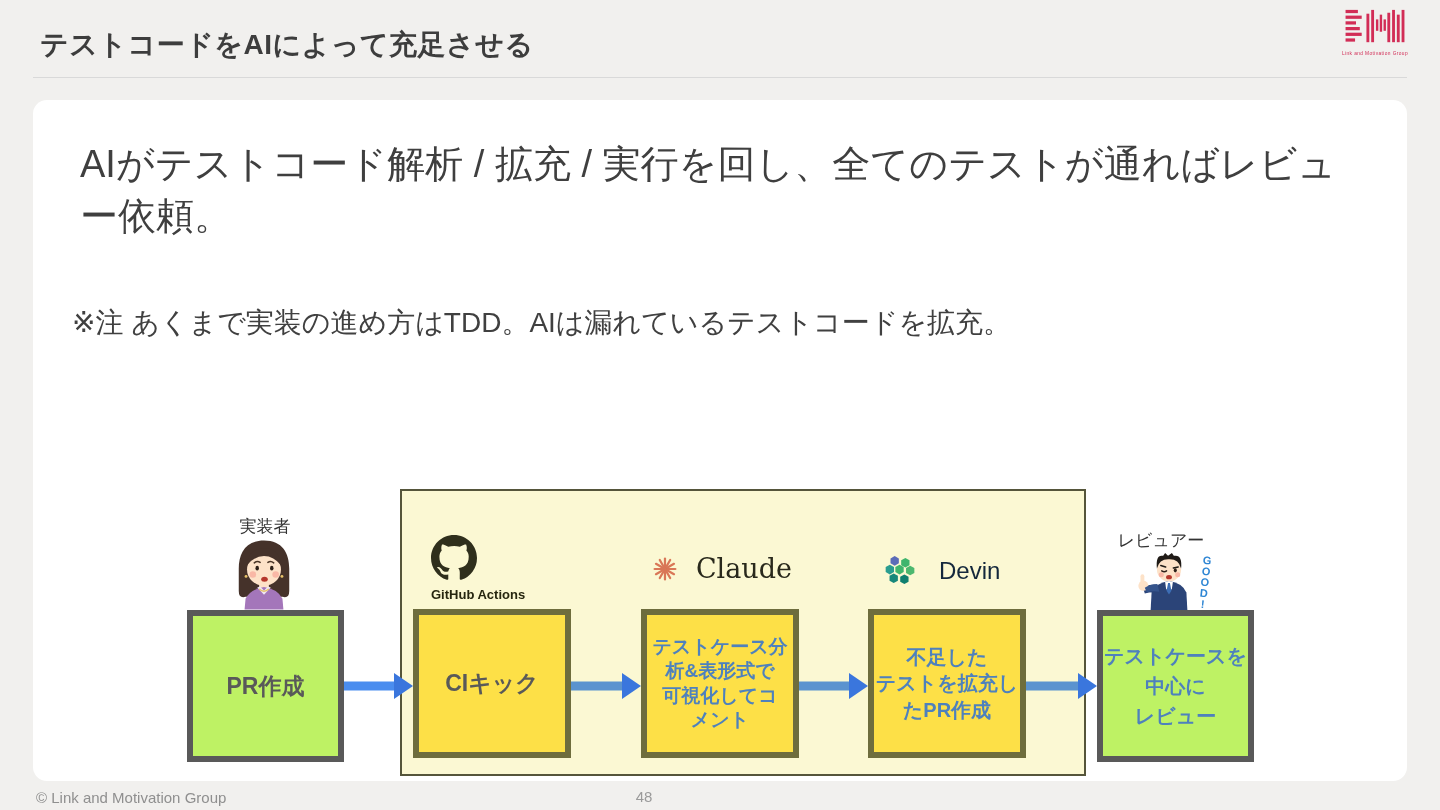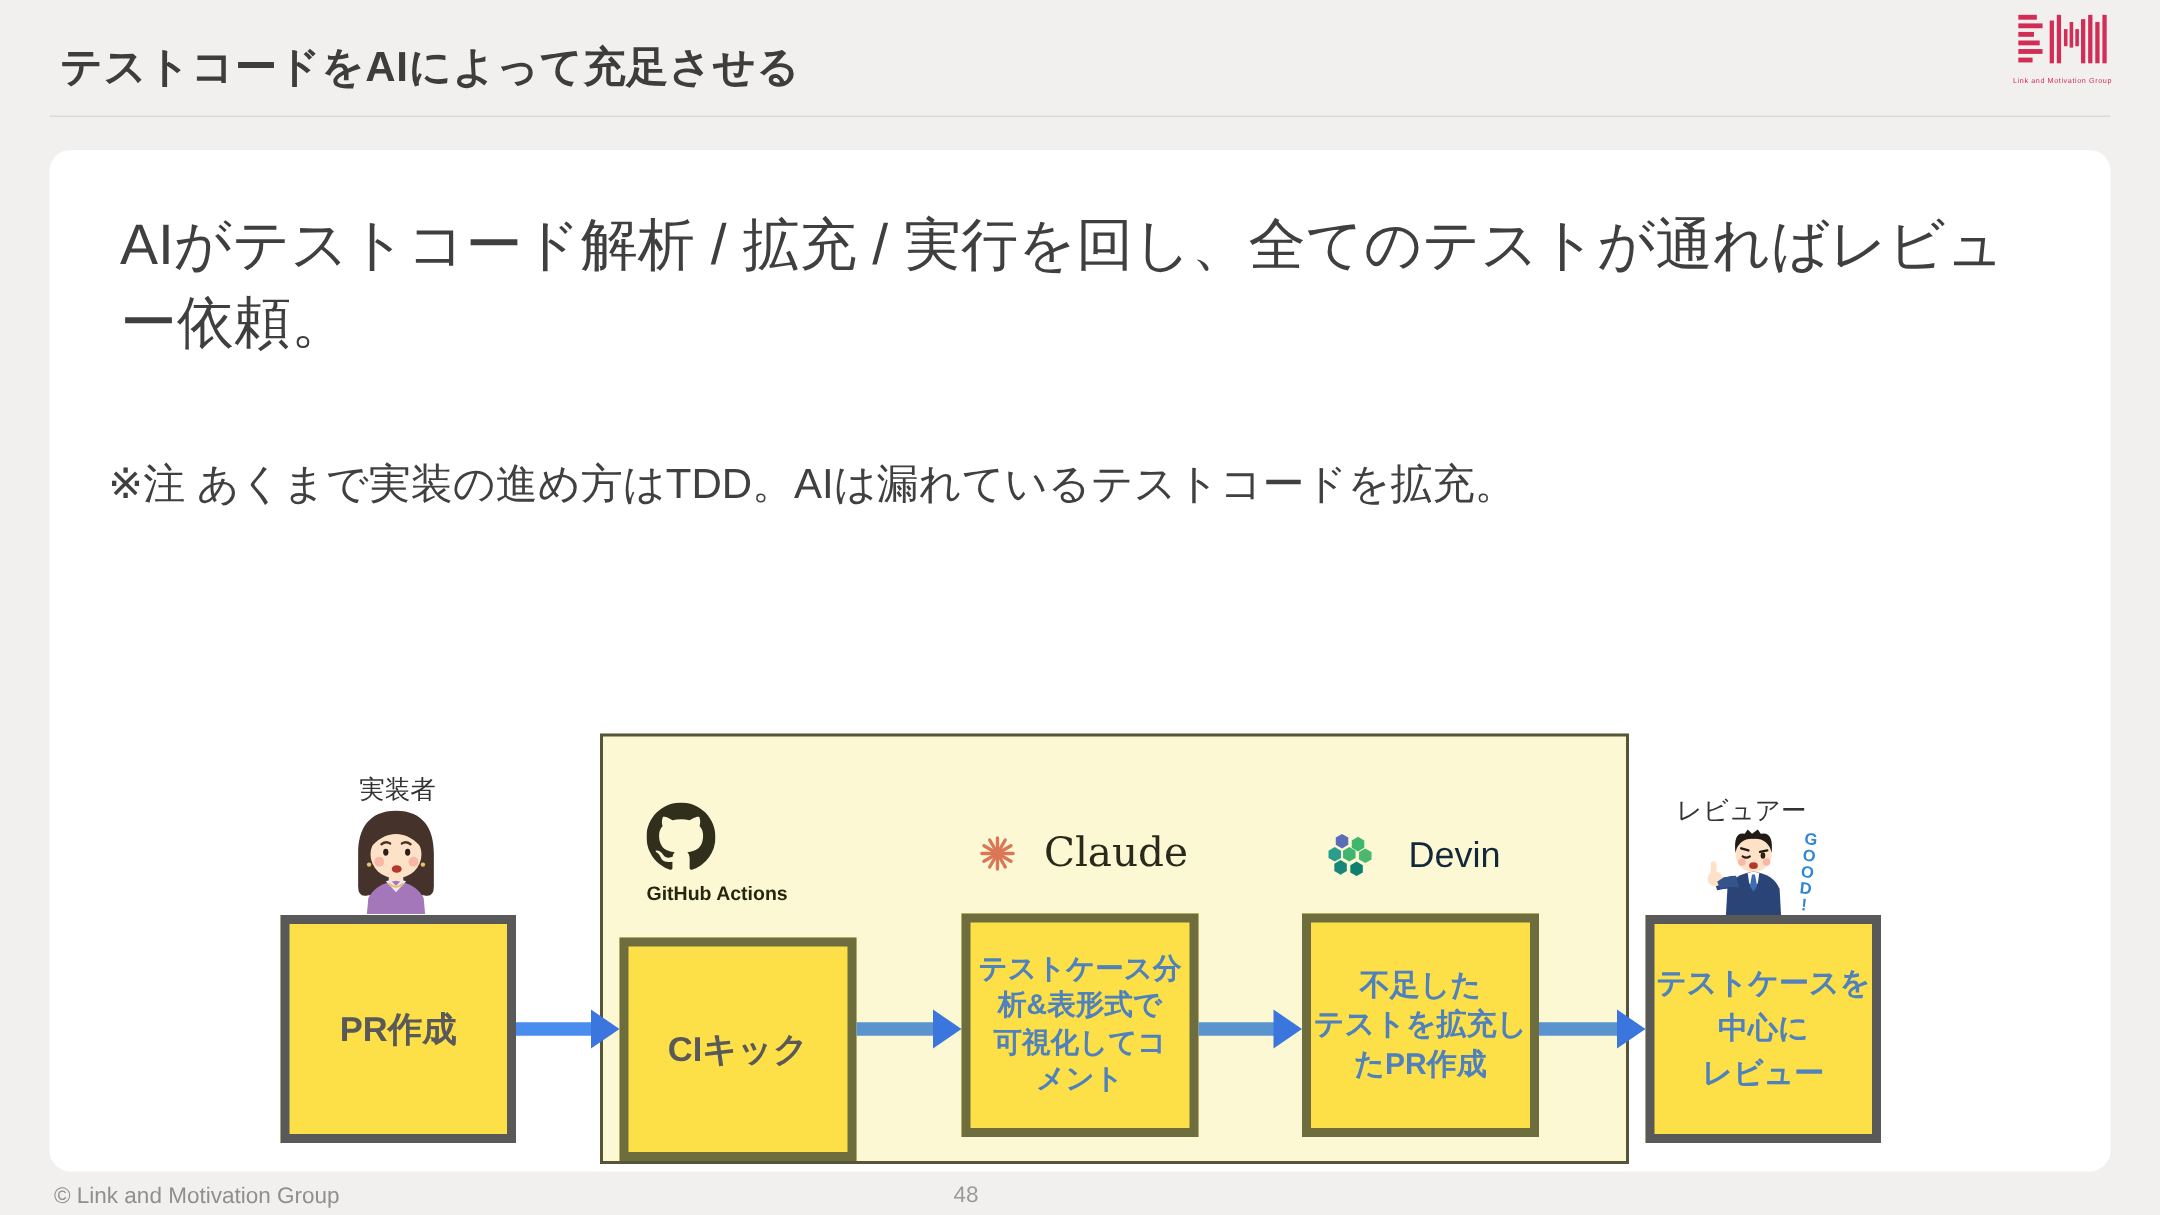--- a/index.html
+++ b/index.html
@@ -18,27 +18,27 @@
   
   .card { left:33px; top:100px; width:1374px; height:681px; background:#ffffff; border-radius:14px; }
 
   .heading { left:80px; top:138px; width:1335px; font-size:38px; line-height:1.38; color:#3f3f3f; }
   .note { left:72px; top:304px; width:1300px; font-size:28px; line-height:1.35; color:#404040; }
 
   
   .panel { left:400px; top:489px; width:686px; height:287px; background:#fbf8d3; border:2px solid #55553a; }
 
   .step { display:flex; align-items:center; justify-content:center; text-align:center; font-weight:bold; }
-  .step-gray { border:6px solid #595959; background:#fde047;align-items:center; }
+  .step-gray { border:6px solid #595959; background:#bef264;align-items:center; }
   .step-olive { border:6px solid #6e6d3d; background:#fde047; }
   .txt-gray { color:#595959; font-size:23px; }
   .txt-blue { color:#4e81bd; }
 
   .box-pr     { left:187px; top:610px; width:157px; height:152px; }
-  .box-ci     { left:413px; top:609px; width:158px; height:149px;margin-top:16px; }
+  .box-ci     { left:413px; top:609px; width:158px; height:149px; }
   .box-claude { left:641px; top:609px; width:158px; height:149px; font-size:19px; line-height:1.28; }
   .box-devin  { left:868px; top:609px; width:158px; height:149px; font-size:20px; line-height:1.32; }
   .box-review { left:1097px; top:610px; width:157px; height:152px; font-size:20px; line-height:1.5; }
 
   .arrow { height:28px; top:672px; }
   .arrow .shaft { position:absolute; left:0; right:15px; top:50%; transform:translateY(-50%); height:9px; background:#5b93cf; }
   .arrow .head { position:absolute; right:0; top:50%; transform:translateY(-50%); width:0; height:0;
                  border-top:13px solid transparent; border-bottom:13px solid transparent; border-left:19px solid #3a76dd; }
   .arrow.bright .shaft { background:#4a8def; }
   .a1 { left:344px; width:69px; }

